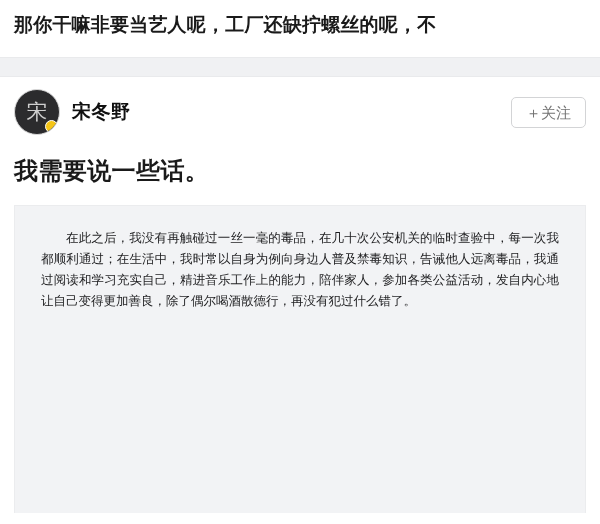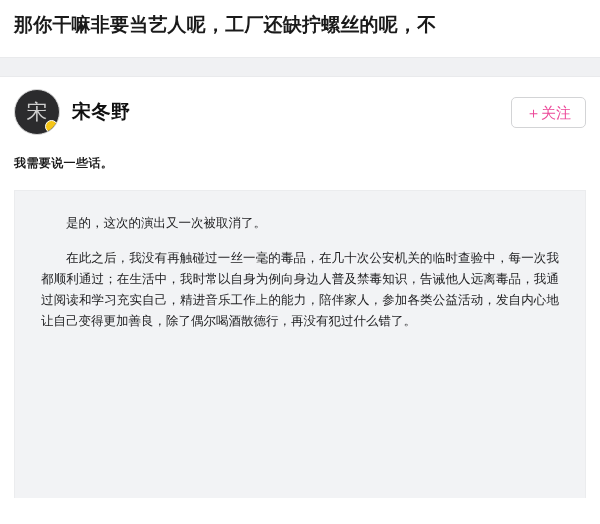--- a/index.html
+++ b/index.html
@@ -90,33 +90,33 @@
     font-size: 19px;
     font-weight: 700;
     color: #111111;
     letter-spacing: 0.5px;
     flex: 1 1 auto;
   }
   .follow-btn {
     flex: 0 0 auto;
     border: 1px solid #d3d4d6;
     background: #ffffff;
-    color: #ec4899;
+    color: #737373;
     font-size: 15px;
     border-radius: 5px;
     padding: 7px 14px;
     line-height: 1;
     cursor: pointer;
     white-space: nowrap;
   }
 
   
   .headline {
     padding: 10px 14px 18px 14px;
-    font-size: 12px;
+    font-size: 24px;
     font-weight: 700;
     color: #1a1a1a;
     letter-spacing: 0.4px;
   }
 
   
   .article-card {
     margin: 0 14px;
     background: #f2f3f5;
     border: 1px solid #ebecee;
@@ -154,18 +154,17 @@
       <span class="glyph">宋</span>
       <span class="avatar-badge"></span>
     </div>
     <div class="author-name">宋冬野</div>
     <button class="follow-btn">＋关注</button>
   </div>
 
   <div class="headline">我需要说一些话。</div>
 
   <div class="article-card">
-    <p class="indent">是的，这次的演出又一次被取消了。</p>
     <p class="indent">在此之后，我没有再触碰过一丝一毫的毒品，在几十次公安机关的临时查验中，每一次我都顺利通过；在生活中，我时常以自身为例向身边人普及禁毒知识，告诫他人远离毒品，我通过阅读和学习充实自己，精进音乐工作上的能力，陪伴家人，参加各类公益活动，发自内心地让自己变得更加善良，除了偶尔喝酒散德行，再没有犯过什么错了。</p>
 
   </div>
 
 </div>
 
 </body></html>

